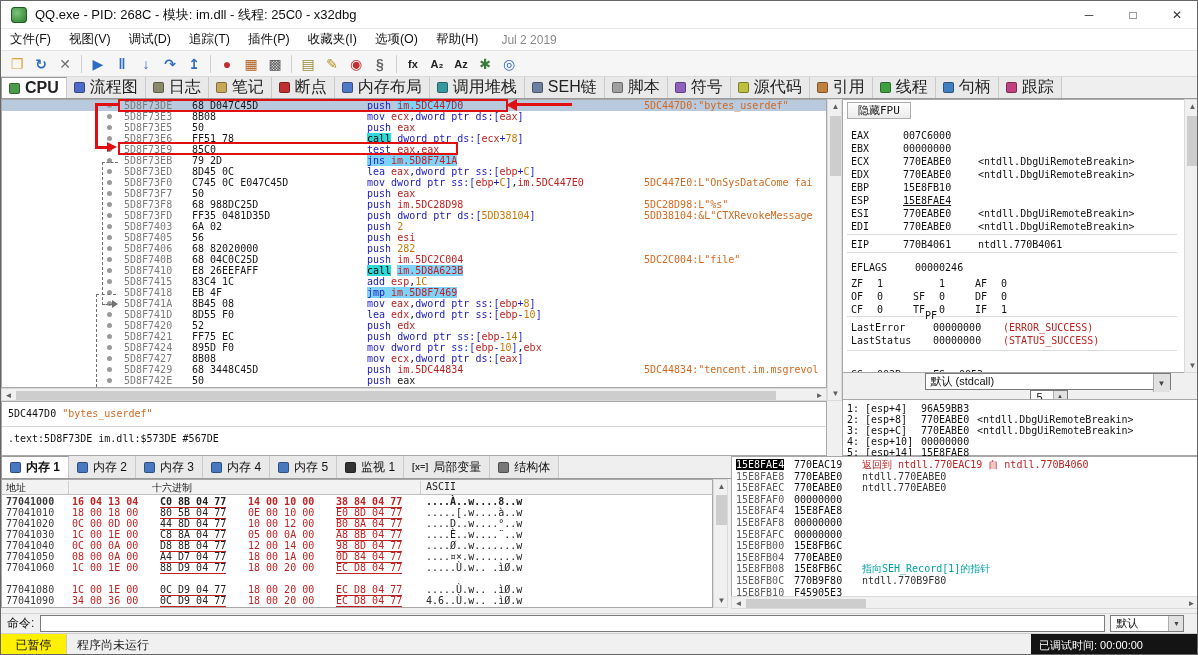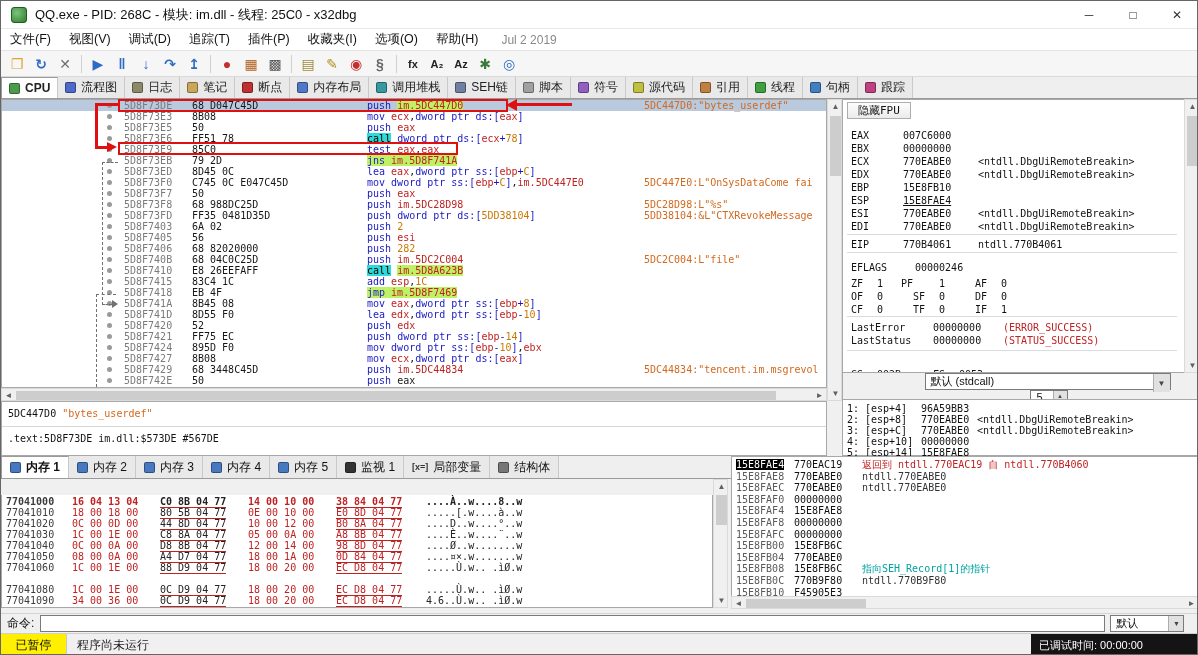--- a/index.html
+++ b/index.html
@@ -24,38 +24,38 @@
   .menudate { margin-left:14px; color:#8A8A8A; font-size:12px; }
 
   
   .toolbar { position:absolute; left:0; top:50px; width:1198px; height:26px; background:#F6F6F6; border-bottom:1px solid #DADADA; display:flex; align-items:center; padding-left:4px; }
   .ticon { width:22px; height:20px; display:flex; align-items:center; justify-content:center; font-size:14px; font-weight:bold; margin:0 1px; }
   .ticon.small { font-size:11px; }
   .tsep { width:1px; height:18px; background:#CFCFCF; margin:0 4px; }
 
   
   .tabbar { position:absolute; left:0; top:76px; width:1198px; height:22px; background:#EFEFEF; border-bottom:1px solid #9B9B9B; display:flex; align-items:flex-end; }
-  .tab { height:21px; display:flex; align-items:center; padding:0 7px; border-right:1px solid #C9C9C9; font-size:12px; color:#222; background:#E9E9E9; }
+  .tab { height:21px; display:flex; align-items:center; padding:0 7px; border-right:1px solid #C9C9C9; font-size:16px; color:#222; background:#E9E9E9; }
   .tab.active { background:#FFFFFF; border-top:1px solid #9B9B9B; border-left:1px solid #9B9B9B; font-weight:bold; }
   .tabico { width:11px; height:11px; border-radius:2px; margin-right:5px; border:1px solid rgba(0,0,0,.35); }
 
   
   .pane { position:absolute; background:#FFF; border:1px solid #A8A8A8; }
 
   
   #disasm { left:0; top:98px; width:826px; height:289px; overflow:hidden; }
   .drow { position:absolute; left:0; height:11px; width:824px; font-size:10px; line-height:11px; white-space:pre; }
   .drow.sel { background:#B9C9DE; }
   .dot { position:absolute; left:105px; top:3px; width:5px; height:5px; border-radius:50%; background:#9A9A9A; }
   .daddr { position:absolute; left:122px; color:#7A7A7A; }
   .dbytes { position:absolute; left:190px; color:#161616; }
   .dins { position:absolute; left:365px; color:#161616; }
   .dcmt { position:absolute; left:642px; color:#D2691E; }
   .mn,.mem { color:#1A1AC4; } .reg { color:#C02222; } .num { color:#C87800; } .lbl { color:#C02222; }
-  .bgy { background:#bef264; } .bgc { background:#2DD9D9; color:#000; }
+  .bgy { background:#7dd3fc; } .bgc { background:#2DD9D9; color:#000; }
 
   
   .jline { position:absolute; border-color:#707070; }
   .jarrow { position:absolute; width:0; height:0; border-top:4px solid transparent; border-bottom:4px solid transparent; border-left:6px solid #707070; }
 
   
   .ann { position:absolute; z-index:30; }
   .annbox { border:2px solid #E01010; background:transparent; }
   .annline { background:#E01010; }
   .annhead-left { width:0; height:0; border-top:6px solid transparent; border-bottom:6px solid transparent; border-right:11px solid #E01010; }
@@ -320,21 +320,21 @@
         <div class="rline" style="top: 82px;"><span class="rspan" style="left: 8px;">EBP</span><span class="rspan" style="left: 60px;">15E8FB10</span></div>
         <div class="rline" style="top: 95px;"><span class="rspan" style="left: 8px;">ESP</span><span class="rspan uval" style="left: 60px;">15E8FAE4</span></div>
         <div class="rline" style="top: 108px;"><span class="rspan" style="left: 8px;">ESI</span><span class="rspan" style="left: 60px;">770EABE0</span><span class="rspan" style="left: 135px;">&lt;ntdll.DbgUiRemoteBreakin&gt;</span></div>
         <div class="rline" style="top: 121px;"><span class="rspan" style="left: 8px;">EDI</span><span class="rspan" style="left: 60px;">770EABE0</span><span class="rspan" style="left: 135px;">&lt;ntdll.DbgUiRemoteBreakin&gt;</span></div>
         <div class="rsep" style="top: 134px;"></div>
         <div class="rsep" style="top: 152px;"></div>
         <div class="rsep" style="top: 216px;"></div>
         <div class="rsep" style="top: 250px;"></div>
         <div class="rline" style="top: 139px;"><span class="rspan" style="left: 8px;">EIP</span><span class="rspan" style="left: 60px;">770B4061</span><span class="rspan" style="left: 135px;">ntdll.770B4061</span></div>
         <div class="rline" style="top: 162px;"><span class="rspan" style="left: 8px;">EFLAGS</span><span class="rspan" style="left: 72px;">00000246</span></div>
-        <div class="rline" style="top: 178px;"><span class="rspan" style="left: 8px;">ZF</span><span class="rspan" style="left: 34px;">1</span><span class="rspan" style="left: 58px;">PF</span><span class="rspan" style="left: 96px;">1</span><span class="rspan" style="left: 132px;">AF</span><span class="rspan" style="left: 158px;">0</span></div>
+        <div class="rline" style="top: 178px;"><span class="rspan" style="left: 8px;">ZF</span><span class="rspan" style="left: 34px;">1</span><span class="rspan" style="left: 82px; margin-top: 32px;">PF</span><span class="rspan" style="left: 96px;">1</span><span class="rspan" style="left: 132px;">AF</span><span class="rspan" style="left: 158px;">0</span></div>
         <div class="rline" style="top: 191px;"><span class="rspan" style="left: 8px;">OF</span><span class="rspan" style="left: 34px;">0</span><span class="rspan" style="left: 70px;">SF</span><span class="rspan" style="left: 96px;">0</span><span class="rspan" style="left: 132px;">DF</span><span class="rspan" style="left: 158px;">0</span></div>
         <div class="rline" style="top: 204px;"><span class="rspan" style="left: 8px;">CF</span><span class="rspan" style="left: 34px;">0</span><span class="rspan" style="left: 70px;">TF</span><span class="rspan" style="left: 96px;">0</span><span class="rspan" style="left: 132px;">IF</span><span class="rspan" style="left: 158px;">1</span></div>
         <div class="rline" style="top: 222px;"><span class="rspan" style="left: 8px;">LastError</span><span class="rspan" style="left: 90px;">00000000</span><span class="rspan errtxt" style="left: 160px;">(ERROR_SUCCESS)</span></div>
         <div class="rline" style="top: 235px;"><span class="rspan" style="left: 8px;">LastStatus</span><span class="rspan" style="left: 90px;">00000000</span><span class="rspan errtxt" style="left: 160px;">(STATUS_SUCCESS)</span></div>
         <div class="rline" style="top: 258px; margin-top: 11px;"><span class="rspan" style="left: 8px;">GS</span><span class="rspan" style="left: 34px;">002B</span><span class="rspan" style="left: 90px;">FS</span><span class="rspan" style="left: 116px;">0053</span></div>
       </div>
   </div>
 
   <div class="sb" style="left:1183px; top:98px; width:15px; height:274px;">
     <span class="btn" style="left:1px; top:0;">▲</span>
@@ -396,20 +396,27 @@
       <div class="btab">
         <span class="btabico text">[x=]</span>
         <span>局部变量</span>
       </div>
       <div class="btab">
         <span class="btabico" style="background: rgb(119, 119, 119);"></span>
         <span>结构体</span>
       </div>
     </div>
 
+  <div id="memhdr" class="mono">
+    <span class="mh" style="left:4px;">地址</span>
+    <span class="mhsep" style="left:66px;"></span>
+    <span class="mh" style="left:150px;">十六进制</span>
+    <span class="mhsep" style="left:418px;"></span>
+    <span class="mh" style="left:424px;">ASCII</span>
+  </div>
   <div class="pane mono" id="memrows">
       <div class="mrow" style="top: 1px; font-weight: bold;"><span class="maddr">77041000</span><span class="mg hr" style="left: 70px;">16 04 13 04</span><span class="mg hk hu" style="left: 158px;">C0 8B 04 77</span><span class="mg hr" style="left: 246px;">14 00 10 00</span><span class="mg hr hu" style="left: 334px;">38 84 04 77</span><span class="masc">....À..w....8..w</span></div>
       <div class="mrow" style="top: 12px;"><span class="maddr">77041010</span><span class="mg hr" style="left: 70px;">18 00 18 00</span><span class="mg hk hu" style="left: 158px;">80 5B 04 77</span><span class="mg hr" style="left: 246px;">0E 00 10 00</span><span class="mg hr hu" style="left: 334px;">E0 8D 04 77</span><span class="masc">.....[.w....à..w</span></div>
       <div class="mrow" style="top: 23px;"><span class="maddr">77041020</span><span class="mg hr" style="left: 70px;">0C 00 0D 00</span><span class="mg hk hu" style="left: 158px;">44 8D 04 77</span><span class="mg hr" style="left: 246px;">10 00 12 00</span><span class="mg hr hu" style="left: 334px;">B0 8A 04 77</span><span class="masc">....D..w....°..w</span></div>
       <div class="mrow" style="top: 34px;"><span class="maddr">77041030</span><span class="mg hr" style="left: 70px;">1C 00 1E 00</span><span class="mg hk hu" style="left: 158px;">C8 8A 04 77</span><span class="mg hr" style="left: 246px;">05 00 0A 00</span><span class="mg hr hu" style="left: 334px;">A8 8B 04 77</span><span class="masc">....È..w....¨..w</span></div>
       <div class="mrow" style="top: 45px;"><span class="maddr">77041040</span><span class="mg hr" style="left: 70px;">0C 00 0A 00</span><span class="mg hk hu" style="left: 158px;">D8 8B 04 77</span><span class="mg hr" style="left: 246px;">12 00 14 00</span><span class="mg hr hu" style="left: 334px;">98 8D 04 77</span><span class="masc">....Ø..w.......w</span></div>
       <div class="mrow" style="top: 56px;"><span class="maddr">77041050</span><span class="mg hr" style="left: 70px;">08 00 0A 00</span><span class="mg hk hu" style="left: 158px;">A4 D7 04 77</span><span class="mg hr" style="left: 246px;">18 00 1A 00</span><span class="mg hr hu" style="left: 334px;">0D 84 04 77</span><span class="masc">....¤×.w.......w</span></div>
       <div class="mrow" style="top: 67px;"><span class="maddr">77041060</span><span class="mg hr" style="left: 70px;">1C 00 1E 00</span><span class="mg hk hu" style="left: 158px;">88 D9 04 77</span><span class="mg hr" style="left: 246px;">18 00 20 00</span><span class="mg hr hu" style="left: 334px;">EC D8 04 77</span><span class="masc">.....Ù.w.. .ìØ.w</span></div>
       <div class="mrow" style="top: 89px;"><span class="maddr">77041080</span><span class="mg hr" style="left: 70px;">1C 00 1E 00</span><span class="mg hk hu" style="left: 158px;">0C D9 04 77</span><span class="mg hr" style="left: 246px;">18 00 20 00</span><span class="mg hr hu" style="left: 334px;">EC D8 04 77</span><span class="masc">.....Ù.w.. .ìØ.w</span></div>
       <div class="mrow" style="top: 100px;"><span class="maddr">77041090</span><span class="mg hr" style="left: 70px;">34 00 36 00</span><span class="mg hk hu" style="left: 158px;">0C D9 04 77</span><span class="mg hr" style="left: 246px;">18 00 20 00</span><span class="mg hr hu" style="left: 334px;">EC D8 04 77</span><span class="masc">4.6..Ù.w.. .ìØ.w</span></div>

